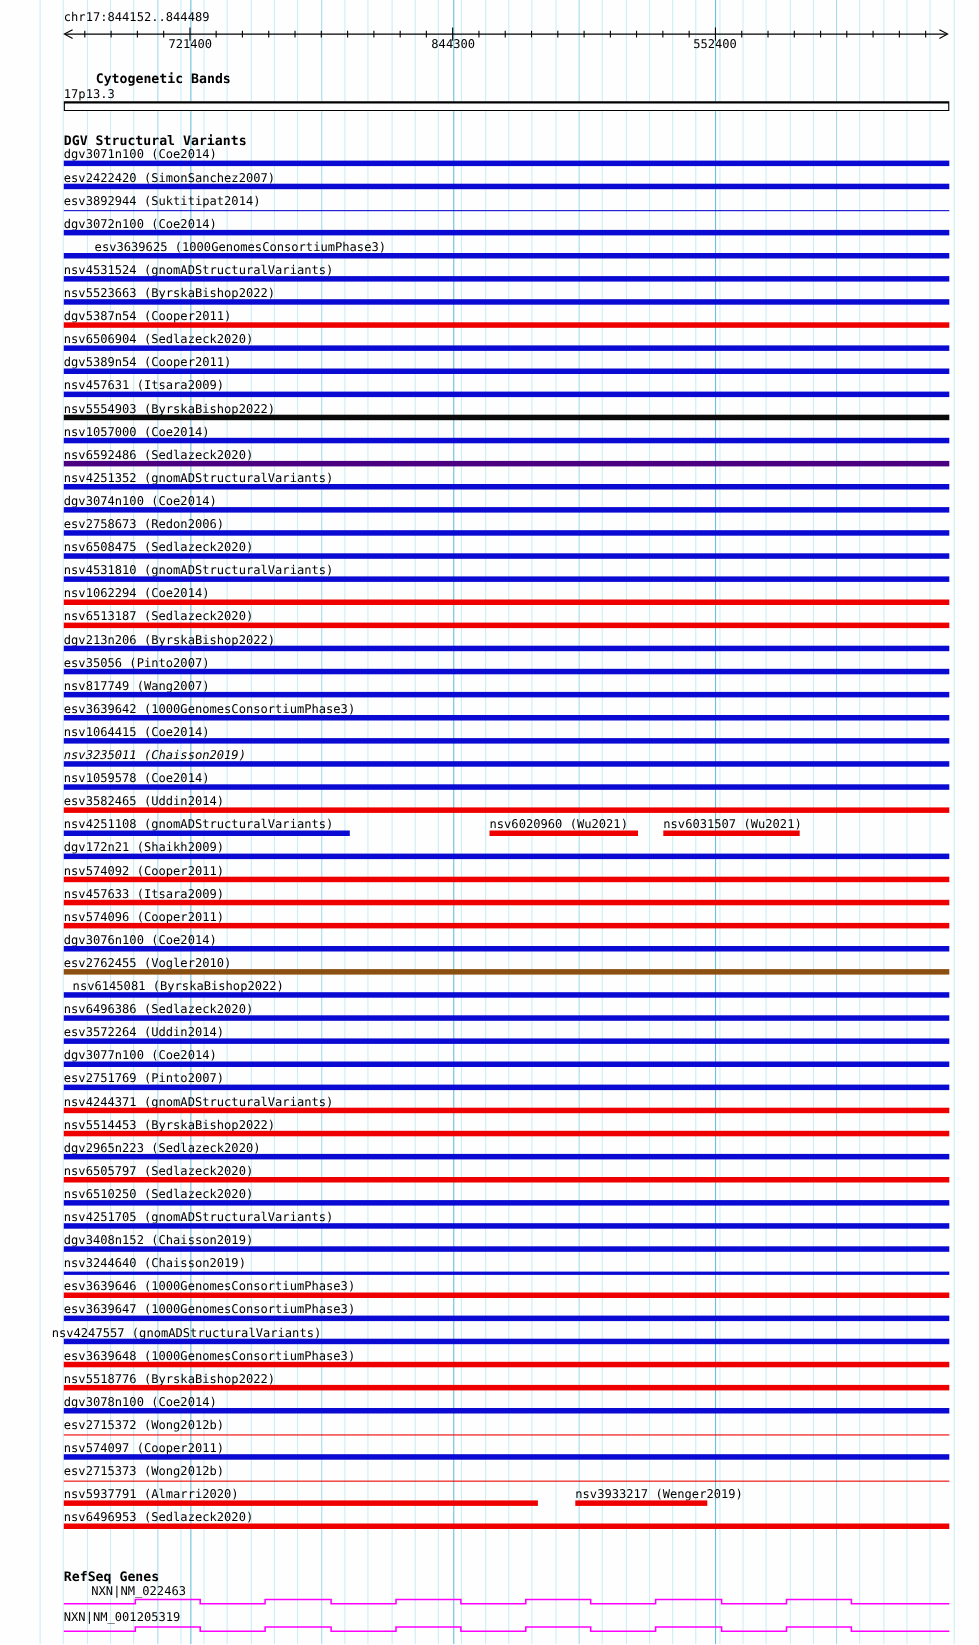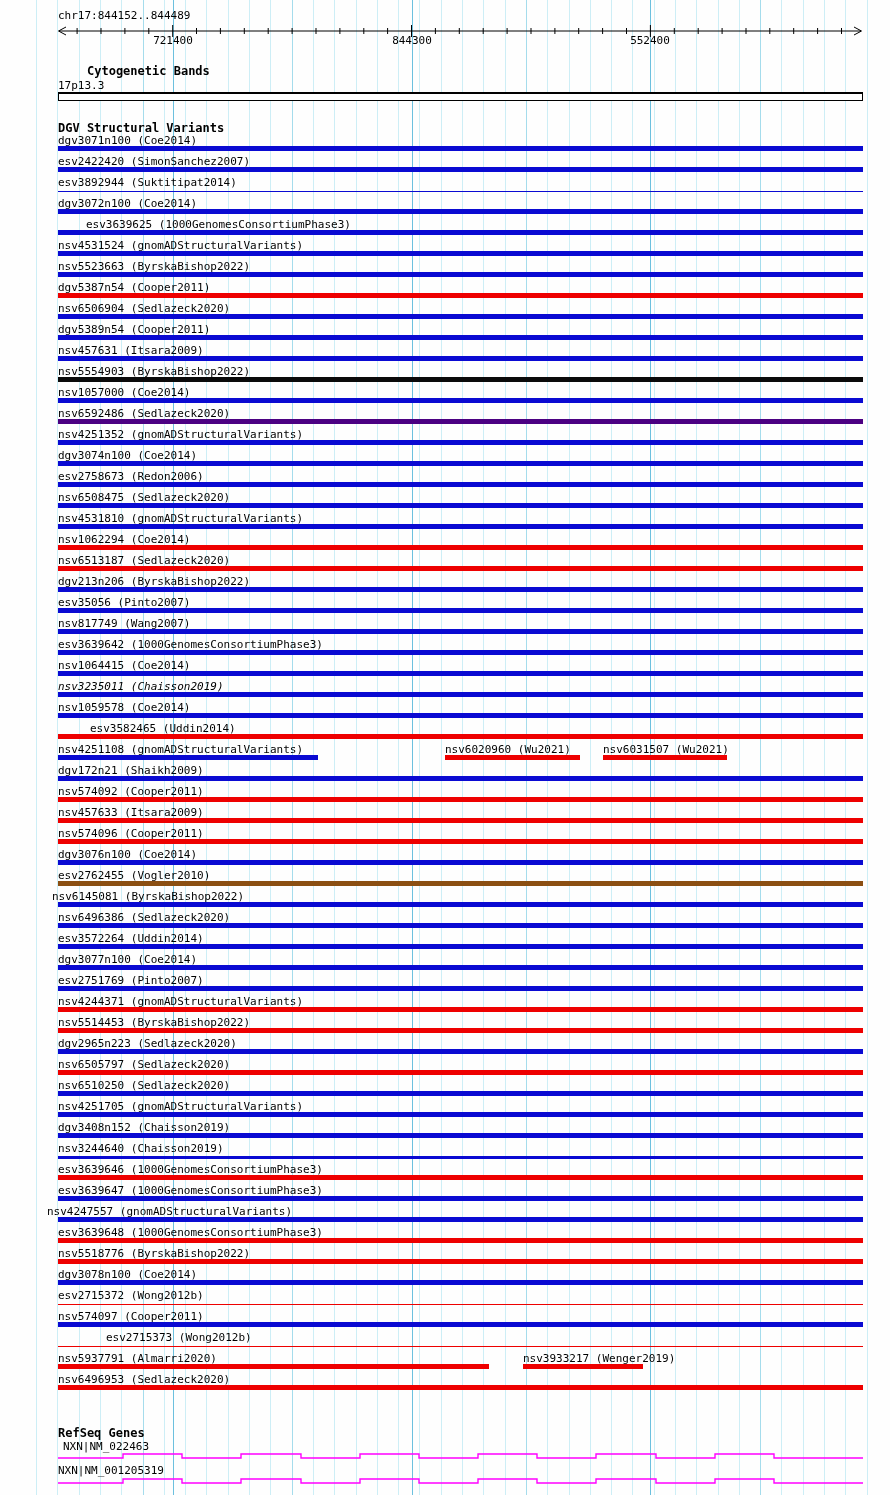--- a/index.html
+++ b/index.html
@@ -167,41 +167,41 @@
       <div class="txt" style="left: 58px; top: 619px;">nsv817749 (Wang2007)</div>
       <div class="bar" style="left: 58px; width: 805px; top: 629px; height: 5px; background: rgb(10, 10, 210);"></div>
       <div class="txt" style="left: 58px; top: 640px;">esv3639642 (1000GenomesConsortiumPhase3)</div>
       <div class="bar" style="left: 58px; width: 805px; top: 650px; height: 5px; background: rgb(10, 10, 210);"></div>
       <div class="txt" style="left: 58px; top: 661px;">nsv1064415 (Coe2014)</div>
       <div class="bar" style="left: 58px; width: 805px; top: 671px; height: 5px; background: rgb(10, 10, 210);"></div>
       <div class="txt" style="left: 58px; top: 682px; font-style: italic;">nsv3235011 (Chaisson2019)</div>
       <div class="bar" style="left: 58px; width: 805px; top: 692px; height: 5px; background: rgb(10, 10, 210);"></div>
       <div class="txt" style="left: 58px; top: 703px;">nsv1059578 (Coe2014)</div>
       <div class="bar" style="left: 58px; width: 805px; top: 713px; height: 5px; background: rgb(10, 10, 210);"></div>
-      <div class="txt" style="left: 58px; top: 724px; margin-left: 32px;">esv3582465 (Uddin2014)</div>
+      <div class="txt" style="left: 58px; top: 724px;">esv3582465 (Uddin2014)</div>
       <div class="bar" style="left: 58px; width: 805px; top: 734px; height: 5px; background: rgb(238, 0, 0);"></div>
       <div class="txt" style="left: 58px; top: 745px;">nsv4251108 (gnomADStructuralVariants)</div>
       <div class="bar" style="left: 58px; width: 260px; top: 755px; height: 5px; background: rgb(10, 10, 210);"></div>
       <div class="txt" style="left: 445px; top: 745px;">nsv6020960 (Wu2021)</div>
       <div class="bar" style="left: 445px; width: 135px; top: 755px; height: 5px; background: rgb(238, 0, 0);"></div>
       <div class="txt" style="left: 603px; top: 745px;">nsv6031507 (Wu2021)</div>
       <div class="bar" style="left: 603px; width: 124px; top: 755px; height: 5px; background: rgb(238, 0, 0);"></div>
       <div class="txt" style="left: 58px; top: 766px;">dgv172n21 (Shaikh2009)</div>
       <div class="bar" style="left: 58px; width: 805px; top: 776px; height: 5px; background: rgb(10, 10, 210);"></div>
       <div class="txt" style="left: 58px; top: 787px;">nsv574092 (Cooper2011)</div>
       <div class="bar" style="left: 58px; width: 805px; top: 797px; height: 5px; background: rgb(238, 0, 0);"></div>
       <div class="txt" style="left: 58px; top: 808px;">nsv457633 (Itsara2009)</div>
       <div class="bar" style="left: 58px; width: 805px; top: 818px; height: 5px; background: rgb(238, 0, 0);"></div>
       <div class="txt" style="left: 58px; top: 829px;">nsv574096 (Cooper2011)</div>
       <div class="bar" style="left: 58px; width: 805px; top: 839px; height: 5px; background: rgb(238, 0, 0);"></div>
       <div class="txt" style="left: 58px; top: 850px;">dgv3076n100 (Coe2014)</div>
       <div class="bar" style="left: 58px; width: 805px; top: 860px; height: 5px; background: rgb(10, 10, 210);"></div>
       <div class="txt" style="left: 58px; top: 871px;">esv2762455 (Vogler2010)</div>
       <div class="bar" style="left: 58px; width: 805px; top: 881px; height: 5px; background: rgb(139, 79, 18);"></div>
-      <div class="txt" style="left: 52px; top: 892px;">nsv6145081 (ByrskaBishop2022)</div>
+      <div class="txt" style="left: 66px; top: 892px;">nsv6145081 (ByrskaBishop2022)</div>
       <div class="bar" style="left: 58px; width: 805px; top: 902px; height: 5px; background: rgb(10, 10, 210);"></div>
       <div class="txt" style="left: 58px; top: 913px;">nsv6496386 (Sedlazeck2020)</div>
       <div class="bar" style="left: 58px; width: 805px; top: 923px; height: 5px; background: rgb(10, 10, 210);"></div>
       <div class="txt" style="left: 58px; top: 934px;">esv3572264 (Uddin2014)</div>
       <div class="bar" style="left: 58px; width: 805px; top: 944px; height: 5px; background: rgb(10, 10, 210);"></div>
       <div class="txt" style="left: 58px; top: 955px;">dgv3077n100 (Coe2014)</div>
       <div class="bar" style="left: 58px; width: 805px; top: 965px; height: 5px; background: rgb(10, 10, 210);"></div>
       <div class="txt" style="left: 58px; top: 976px;">esv2751769 (Pinto2007)</div>
       <div class="bar" style="left: 58px; width: 805px; top: 986px; height: 5px; background: rgb(10, 10, 210);"></div>
       <div class="txt" style="left: 58px; top: 997px;">nsv4244371 (gnomADStructuralVariants)</div>
@@ -229,32 +229,32 @@
       <div class="txt" style="left: 58px; top: 1228px;">esv3639648 (1000GenomesConsortiumPhase3)</div>
       <div class="bar" style="left: 58px; width: 805px; top: 1238px; height: 5px; background: rgb(238, 0, 0);"></div>
       <div class="txt" style="left: 58px; top: 1249px;">nsv5518776 (ByrskaBishop2022)</div>
       <div class="bar" style="left: 58px; width: 805px; top: 1259px; height: 5px; background: rgb(238, 0, 0);"></div>
       <div class="txt" style="left: 58px; top: 1270px;">dgv3078n100 (Coe2014)</div>
       <div class="bar" style="left: 58px; width: 805px; top: 1280px; height: 5px; background: rgb(10, 10, 210);"></div>
       <div class="txt" style="left: 58px; top: 1291px;">esv2715372 (Wong2012b)</div>
       <div class="bar" style="left: 58px; width: 805px; top: 1304px; height: 1px; background: rgb(238, 0, 0);"></div>
       <div class="txt" style="left: 58px; top: 1312px;">nsv574097 (Cooper2011)</div>
       <div class="bar" style="left: 58px; width: 805px; top: 1322px; height: 5px; background: rgb(10, 10, 210);"></div>
-      <div class="txt" style="left: 58px; top: 1333px; margin-left: 48px;">esv2715373 (Wong2012b)</div>
+      <div class="txt" style="left: 58px; top: 1333px;">esv2715373 (Wong2012b)</div>
       <div class="bar" style="left: 58px; width: 805px; top: 1346px; height: 1px; background: rgb(238, 0, 0);"></div>
       <div class="txt" style="left: 58px; top: 1354px;">nsv5937791 (Almarri2020)</div>
       <div class="bar" style="left: 58px; width: 431px; top: 1364px; height: 5px; background: rgb(238, 0, 0);"></div>
       <div class="txt" style="left: 523px; top: 1354px;">nsv3933217 (Wenger2019)</div>
       <div class="bar" style="left: 523px; width: 120px; top: 1364px; height: 5px; background: rgb(238, 0, 0);"></div>
       <div class="txt" style="left: 58px; top: 1375px;">nsv6496953 (Sedlazeck2020)</div>
       <div class="bar" style="left: 58px; width: 805px; top: 1385px; height: 5px; background: rgb(238, 0, 0);"></div>
     </div>
 
   <div class="hdr" style="left:58px;top:1428px;">RefSeq Genes</div>
-  <div class="txt" style="left:48px;top:1442px;padding-left:15px;">NXN|NM_022463</div>
+  <div class="txt" style="left:68px;top:1442px;padding-left:15px;">NXN|NM_022463</div>
   <svg id="gene-line-0" style="left:0;top:1452px;" width="890" height="9">
       <path d="M58 6 H123 V2 H182 V6 H241 V2 H301 V6 H360 V2 H419 V6 H478 V2 H537 V6 H596 V2 H656 V6 H715 V2 H774 V6 H863" fill="none" stroke="#ff00ff" stroke-width="1.4"></path>
     </svg>
   <div class="txt" style="left:58px;top:1466px;">NXN|NM_001205319</div>
   <svg id="gene-line-1" style="left:0;top:1477px;" width="890" height="9">
       <path d="M58 6 H123 V2 H182 V6 H241 V2 H301 V6 H360 V2 H419 V6 H478 V2 H537 V6 H596 V2 H656 V6 H715 V2 H774 V6 H863" fill="none" stroke="#ff00ff" stroke-width="1.4"></path>
     </svg>
 </div>
 
 </body></html>

